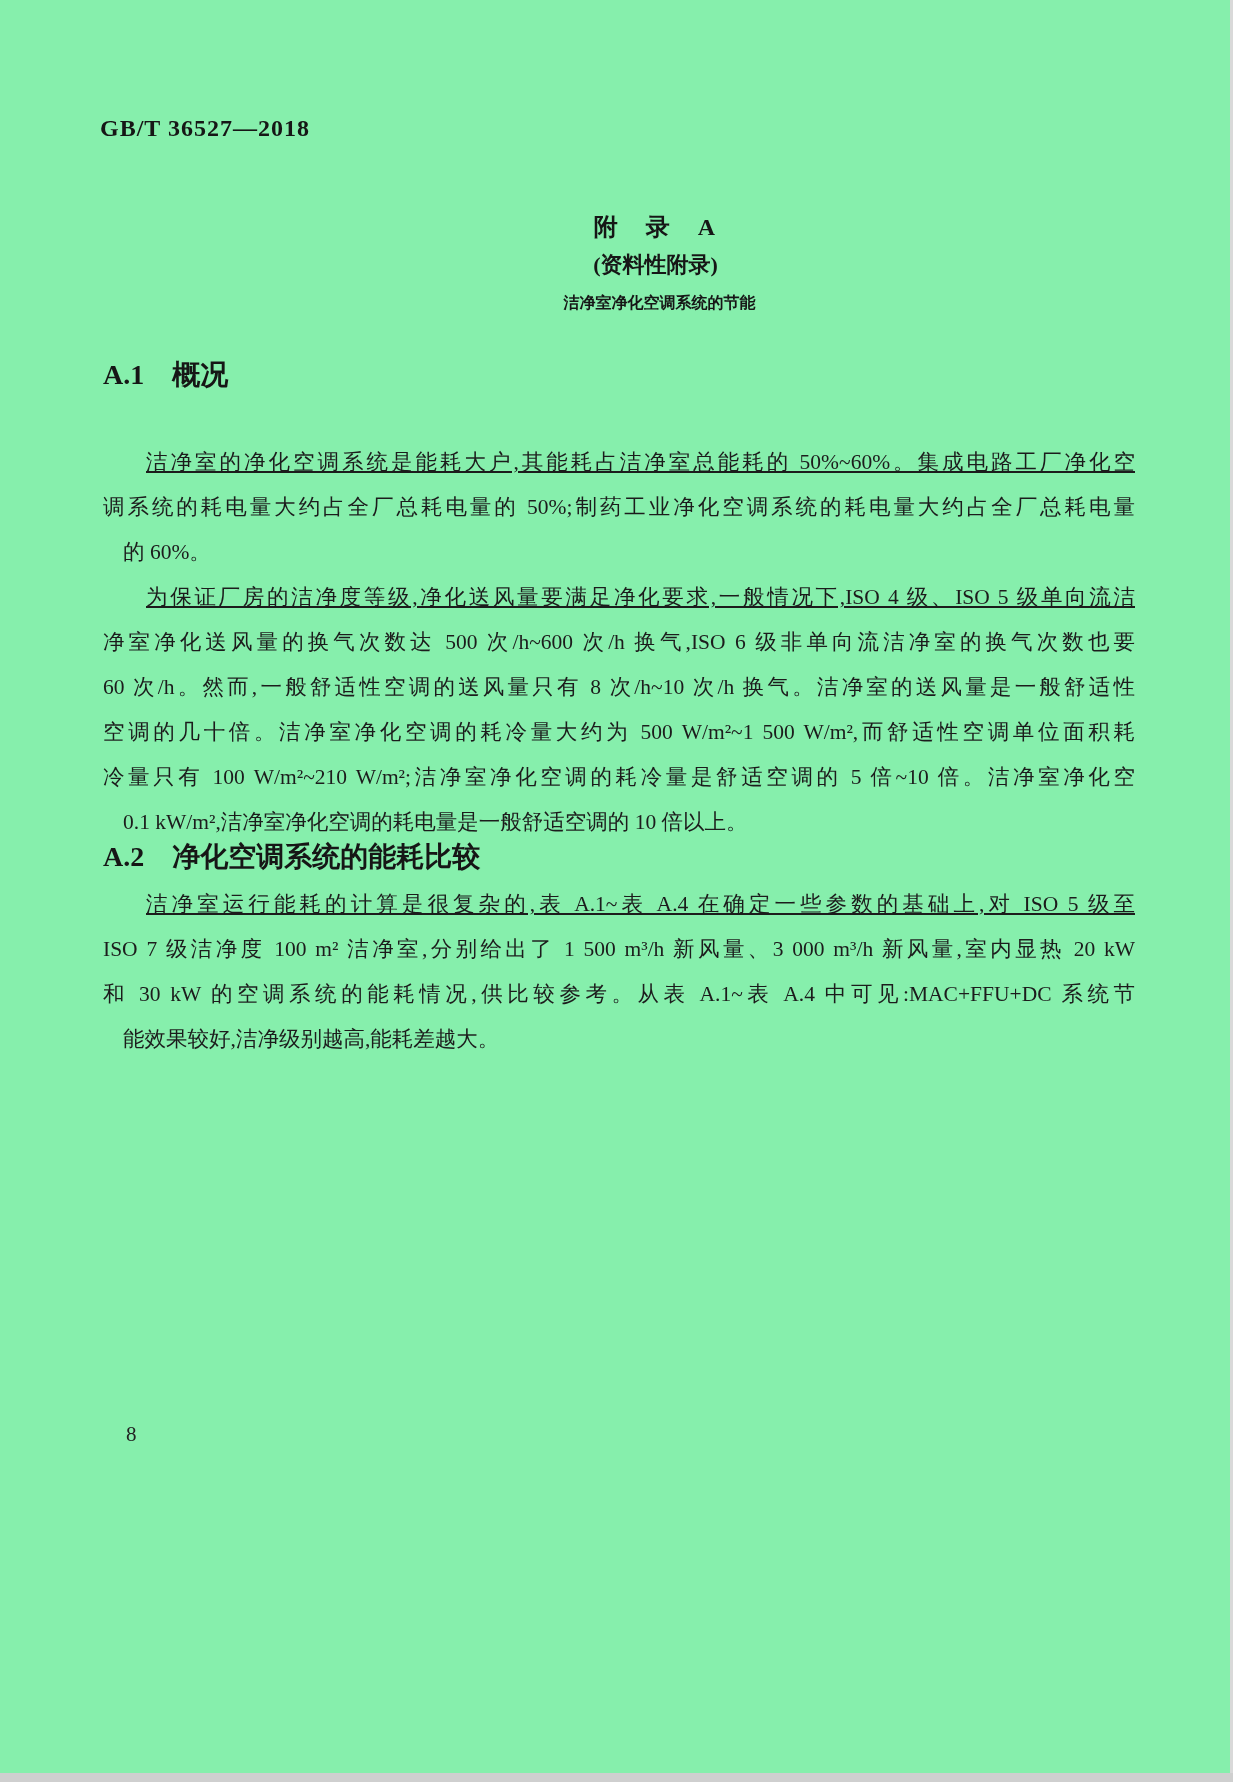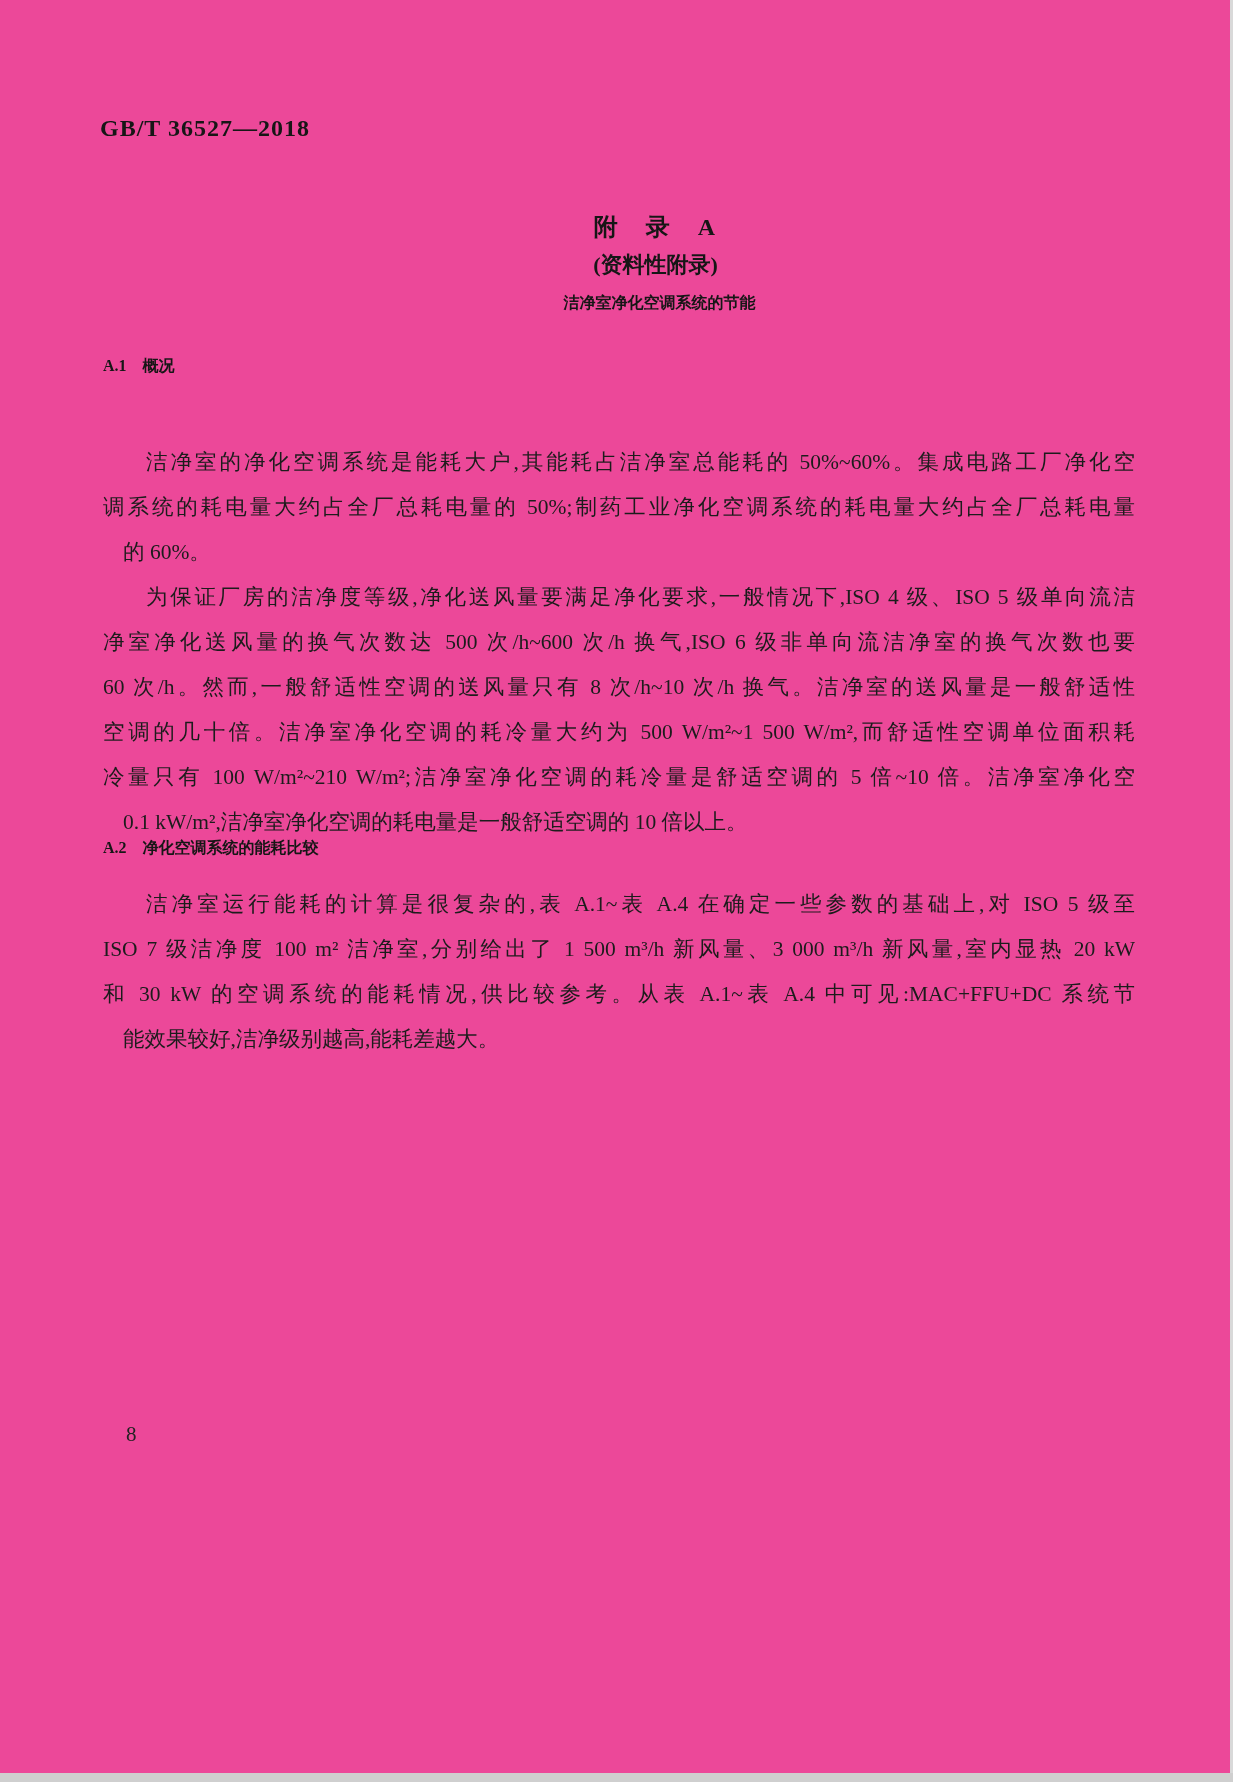--- a/index.html
+++ b/index.html
@@ -12,21 +12,21 @@
     height: 1782px;
     position: relative;
     font-family: "Liberation Serif", serif;
     color: #1c1c1c;
     overflow: hidden;
   }
   .page {
     position: relative;
     width: 1233px;
     height: 1782px;
-    background: #ec4899;
+    background: #86efac;
     box-sizing: border-box;
   }
   
   .edge-right {
     position: absolute;
     top: 0; right: 0;
     width: 3px; height: 100%;
     background: #d9d9d9;
   }
   .edge-bottom {
@@ -69,42 +69,42 @@
     margin-left: 8px;
   }
   .content {
     position: absolute;
     left: 103px;
     top: 0;
     width: 1032px;
   }
   .section-heading {
     position: absolute;
-    font-size: 16px;
+    font-size: 28px;
     font-weight: bold;
     color: #161616;
     white-space: nowrap;
   }
   #heading-a1 { top: 356px; }
   #heading-a2 { top: 838px; }
   .para-block {
     position: absolute;
     width: 1032px;
   }
   #para-a1 { top: 440px; }
   #para-a2 { top: 882px; }
   .line {
     font-size: 21.5px;
     line-height: 45px;
     text-align: justify;
     text-align-last: justify;
     color: #1c1c1c;
     white-space: normal;
   }
-  .line.indent { text-indent: 2em; }
+  .line.indent { text-indent: 2em; text-decoration: underline; }
   .line.last { text-align-last: left; margin-left: 20px; }
   .page-number {
     position: absolute;
     left: 126px;
     top: 1422px;
     font-size: 21px;
     color: #222;
   }
 </style>
 </head>

